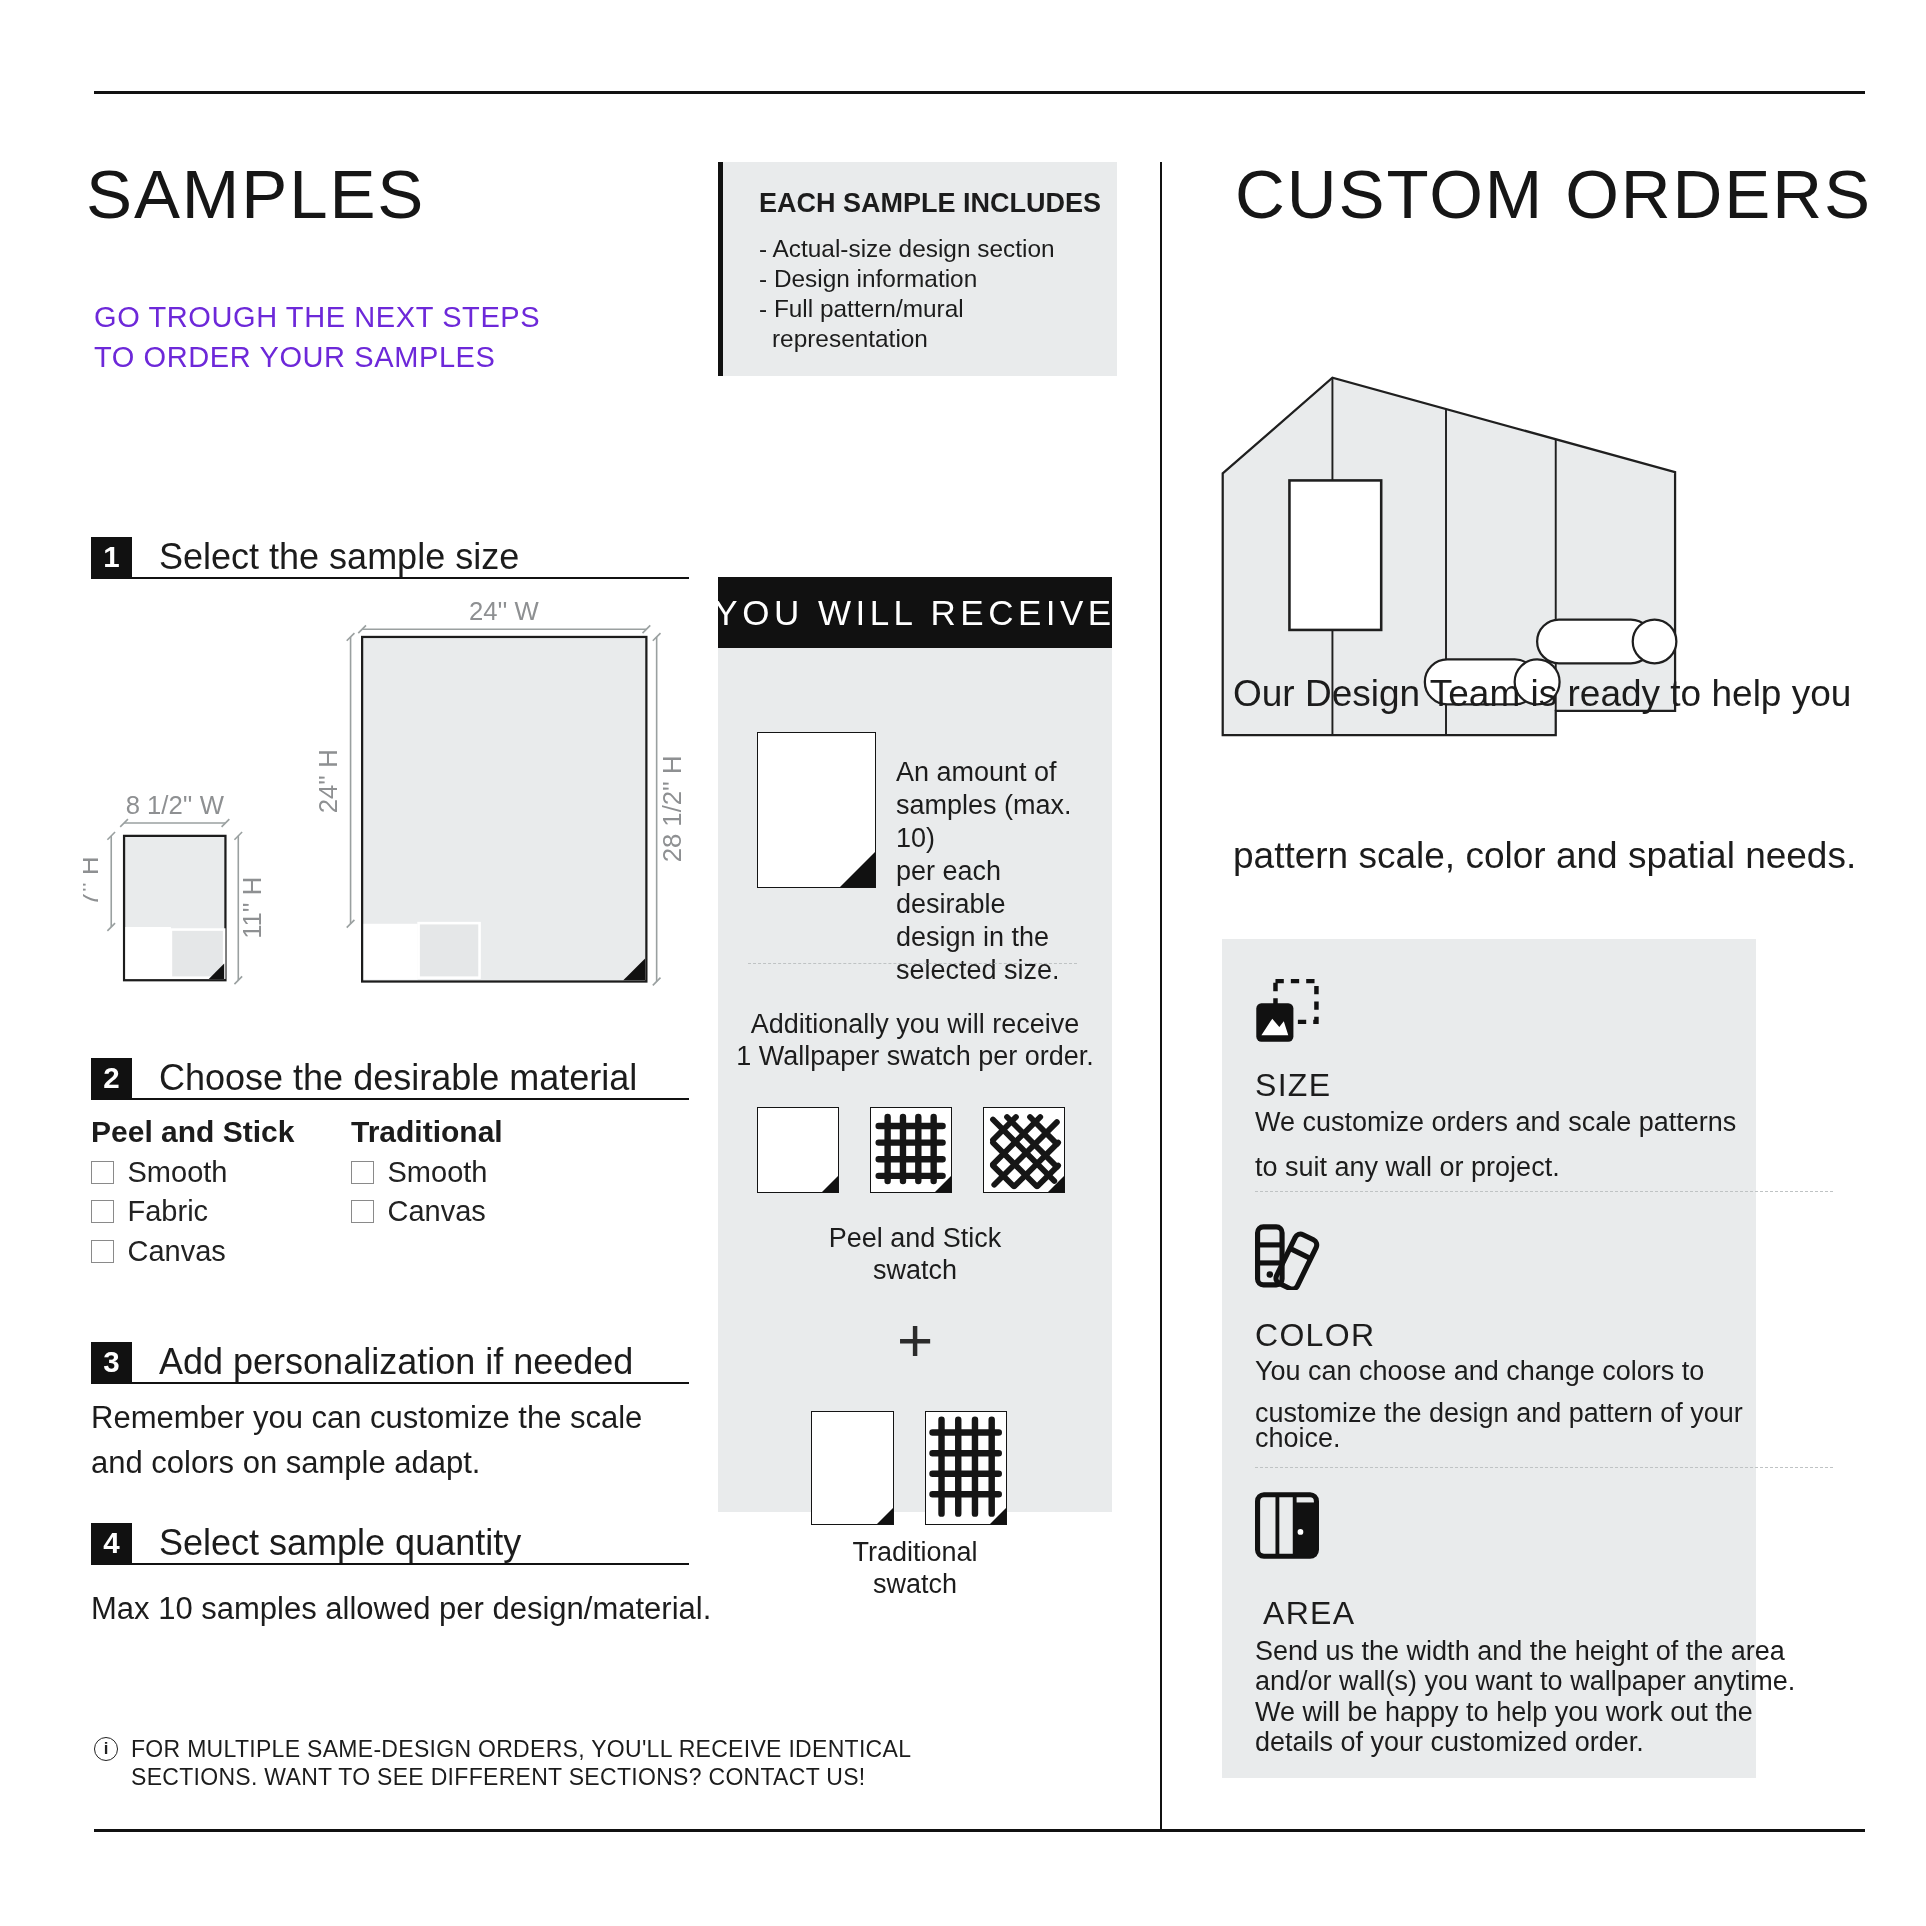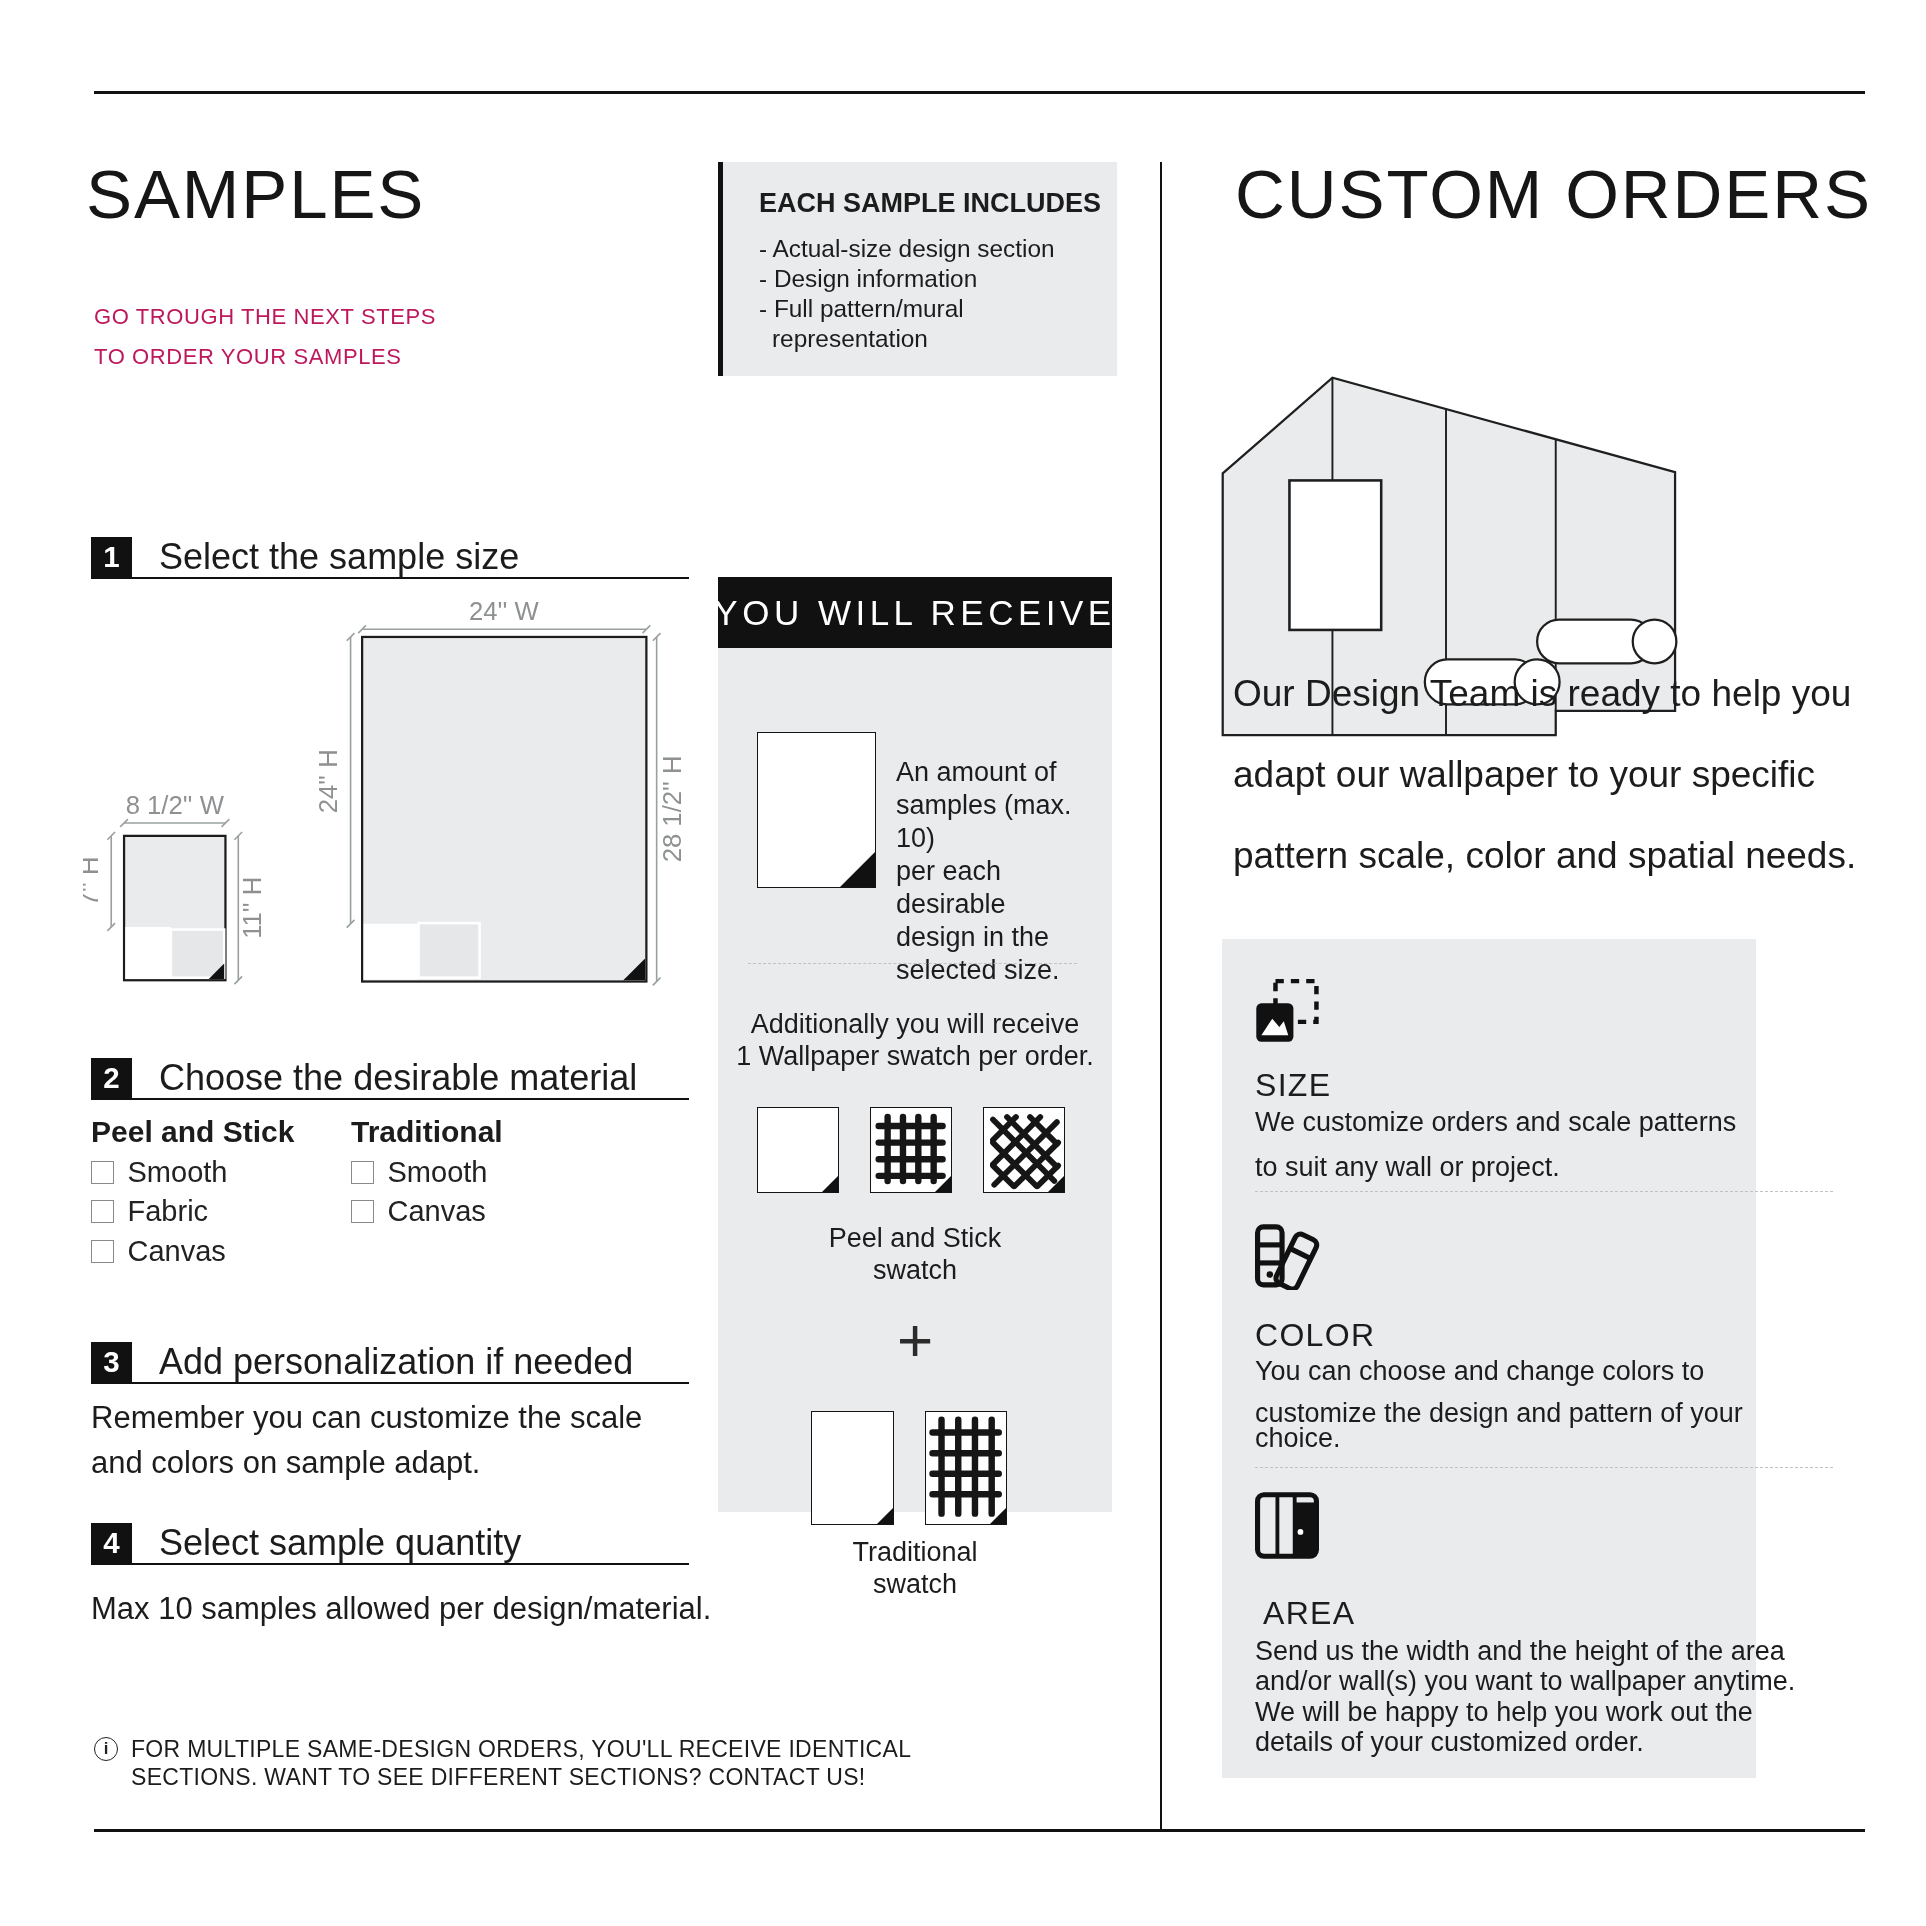--- a/index.html
+++ b/index.html
@@ -2,21 +2,21 @@
 <html style="font-size:10.3px"><head>
 <meta charset="utf-8">
 <style>
   html,body{margin:0;padding:0;background:#fff;}
   #canvas{position:relative;width:1926px;height:1926px;background:#ffffff;overflow:hidden;
           font-family:"Liberation Sans","DejaVu Sans",sans-serif;color:#1c1c1c;}
   .abs{position:absolute;}
   .hr{position:absolute;background:#111;height:2.6px;}
   .vr{position:absolute;background:#111;width:1.9px;}
   .bigtitle{position:absolute;font-size:69px;font-weight:300;letter-spacing:1.9px;color:#161616;white-space:nowrap;}
-  .subtitle{position:absolute;font-size:22px;line-height:40px;letter-spacing:0.6px;color:#be185d;}
+  .subtitle{position:absolute;font-size:29px;line-height:40px;letter-spacing:0.6px;color:#6d28d9;}
   
   .includes{position:absolute;left:718px;top:162px;width:399px;height:214px;background:#e9ebec;border-left:5.1px solid #111;box-sizing:border-box;padding:26px 13px 0 36px;}
   .includes .ttl{font-size:27px;font-weight:700;margin-bottom:15.4px;}
   .includes .it{font-size:24.4px;line-height:30px;}
   .includes .indent{padding-left:13px;}
   
   .step{position:absolute;left:91px;width:598px;height:40px;border-bottom:2.6px solid #111;display:flex;align-items:stretch;}
   .stepnum{width:41px;background:#111;color:#fff;font-size:29.5px;font-weight:700;display:flex;align-items:center;justify-content:center;flex:0 0 41px;}
   .steptitle{font-size:36px;font-weight:400;margin-left:27px;align-self:center;white-space:nowrap;}
   .body48{position:absolute;font-size:31px;color:#1c1c1c;white-space:nowrap;}
@@ -237,21 +237,20 @@
       <rect x="505" y="400" width="180" height="68" rx="34" fill="#ffffff" stroke="#1f1f1f" stroke-width="3.5"></rect>
       <circle cx="688" cy="434" r="34" fill="#ffffff" stroke="#1f1f1f" stroke-width="3.5"></circle>
     </g>
     <g>
       <rect x="330" y="462" width="175" height="70" rx="35" fill="#ffffff" stroke="#1f1f1f" stroke-width="3.5"></rect>
       <circle cx="505" cy="497" r="35" fill="#ffffff" stroke="#1f1f1f" stroke-width="3.5"></circle>
     </g>
   </svg>
 
   <div class="intro" style="top:673px;left:1233px;">Our Design Team is ready to help you</div>
-  <div class="intro" style="top:754px;left:1233px;">adapt our wallpaper to your specific</div>
   <div class="intro" style="top:835px;left:1233px;">pattern scale, color and spatial needs.</div>
 
   <div class="chat" style="left:1224px;top:999px;">CHAT WITH US OR SEND EMAIL TO</div>
   <div class="hr" style="left:1224px;top:1043px;width:367px;"></div>
   <div class="emailbox">
     <span>hello@ondecor.com</span>
   </div>
 
   <div class="rpanel">
 

